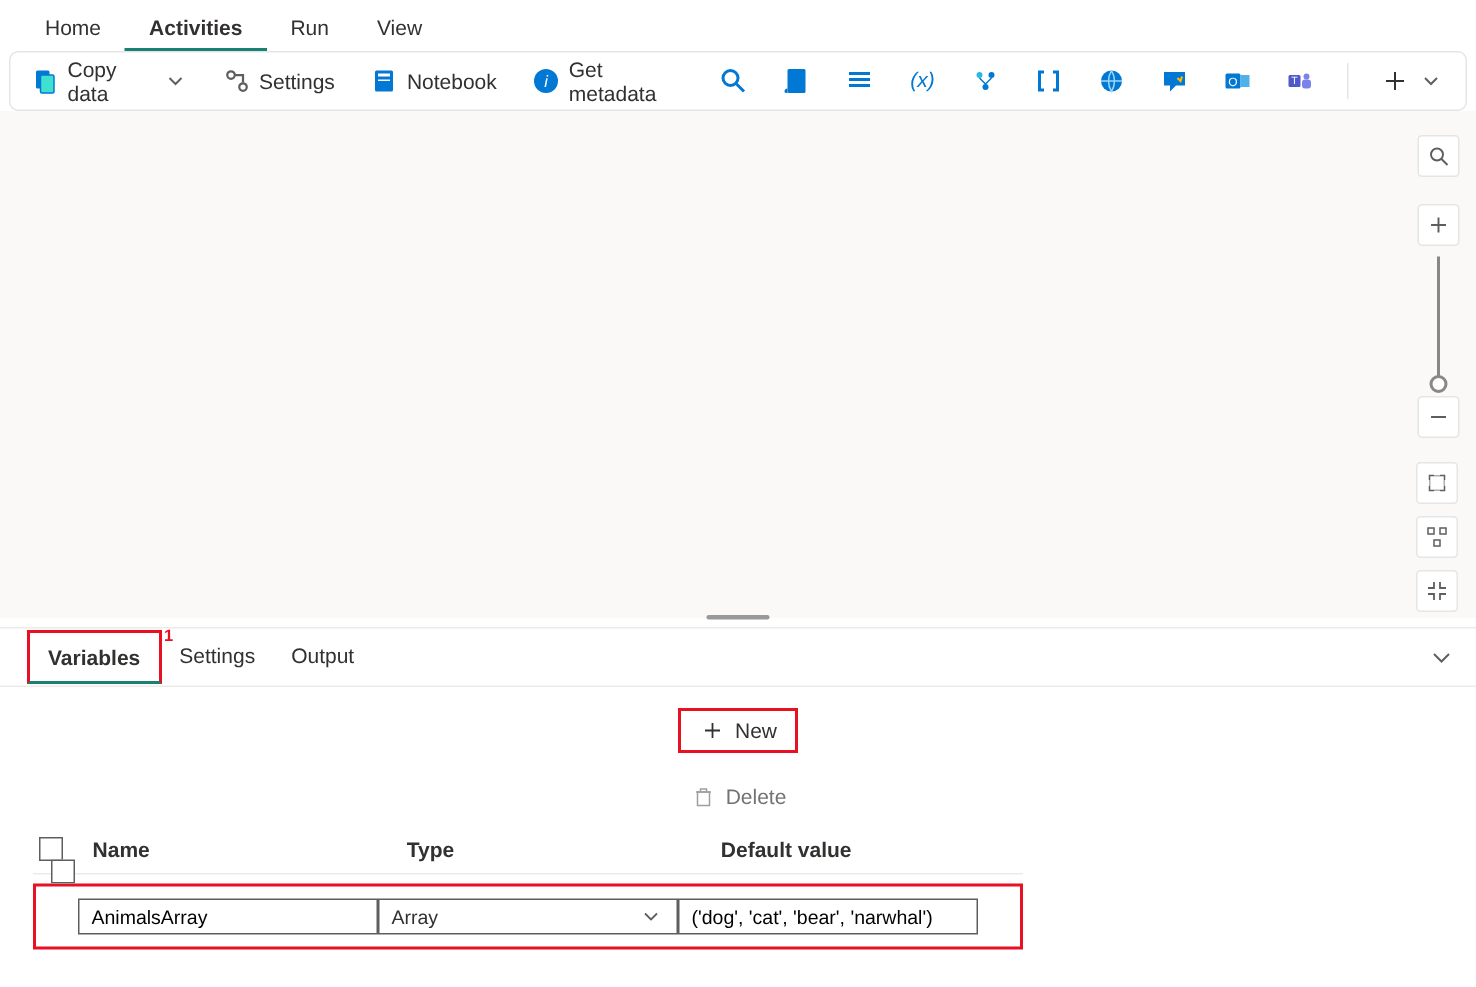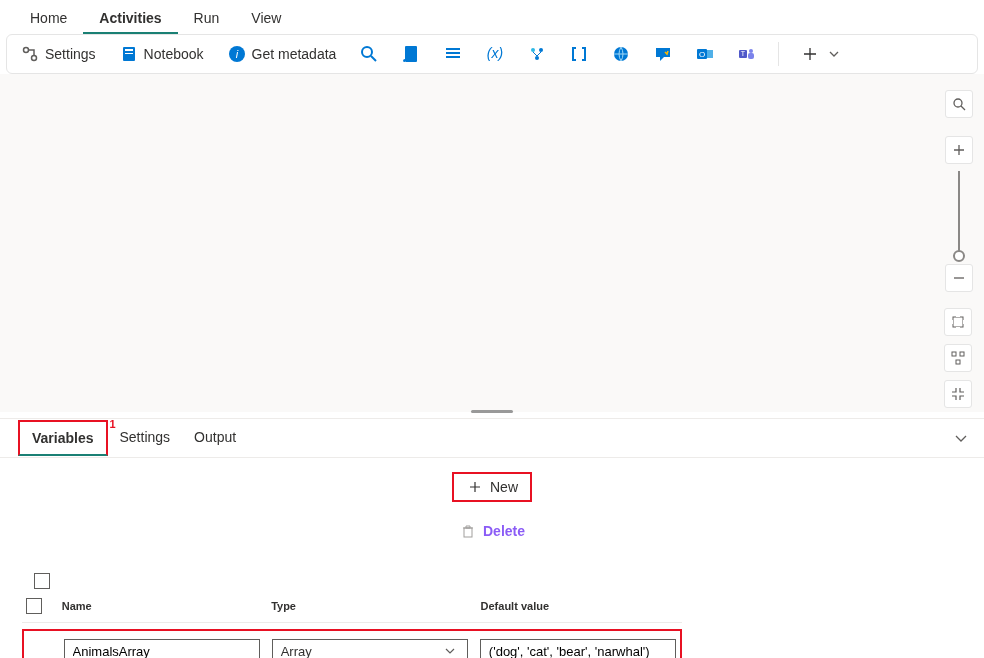--- a/index.html
+++ b/index.html
@@ -192,48 +192,45 @@
       display: flex;
       align-items: center;
       gap: 6px;
       cursor: pointer;
       font-size: 14px;
     }
     .delete-btn {
       display: flex;
       align-items: center;
       gap: 6px;
-      color: #8b5cf6;
+      color: #737373;
       cursor: pointer;
       font-size: 14px;
-      font-weight: bold;
     }
     
     .var-table {
       margin: 0 22px;
       width: 660px;
     }
     .var-table .thead {
       display: flex;
       padding: 8px 4px;
       border-bottom: 1px solid #edebe9;
       font-weight: 600;
-      font-size: 11px;
+      font-size: 14px;
       gap: 12px;
       align-items: center;
-      margin-top: 40px;
     }
     .col-check { width: 24px; }
     .col-name { width: 200px; }
     .col-type { width: 200px; }
     .col-default { width: 200px; }
     .var-row {
       display: flex;
       align-items: center;
-      gap: 12px;
       padding: 8px 4px;
       border: 2px solid #e81123;
       margin-top: 6px;
     }
     .chk {
       width: 16px;
       height: 16px;
       border: 1px solid #605e5c;
       background: #fff;
     }
@@ -255,20 +252,34 @@
 <body>
 
 <div class="top-tabs">
   <div class="tab">Home</div>
   <div class="tab active">Activities</div>
   <div class="tab">Run</div>
   <div class="tab">View</div>
 </div>
 
 <div class="toolbar-container">
+  <div class="tb-item">
+    <span class="icon">
+      <svg width="18" height="18" viewBox="0 0 18 18">
+          <rect x="3" y="2" width="9" height="12" rx="1" fill="#0078d4"></rect>
+          <rect x="6" y="5" width="9" height="12" rx="1" fill="#40e0d0" stroke="#0078d4"></rect>
+        </svg>
+    </span>
+    <span>Copy data</span>
+    <span class="icon">
+      <svg width="10" height="10" viewBox="0 0 10 10">
+          <path d="M1 3 L5 7 L9 3" stroke="#605e5c" fill="none" stroke-width="1.3"></path>
+        </svg>
+    </span>
+  </div>
   <div class="tb-item">
     <span class="icon">
       <svg width="18" height="18" viewBox="0 0 18 18">
           <circle cx="5" cy="5" r="2.5" fill="none" stroke="#605e5c" stroke-width="1.5"></circle>
           <circle cx="13" cy="13" r="2.5" fill="none" stroke="#605e5c" stroke-width="1.5"></circle>
           <path d="M7 5 L13 5 L13 10" fill="none" stroke="#605e5c" stroke-width="1.5"></path>
         </svg>
     </span>
     <span>Settings</span>
   </div>

